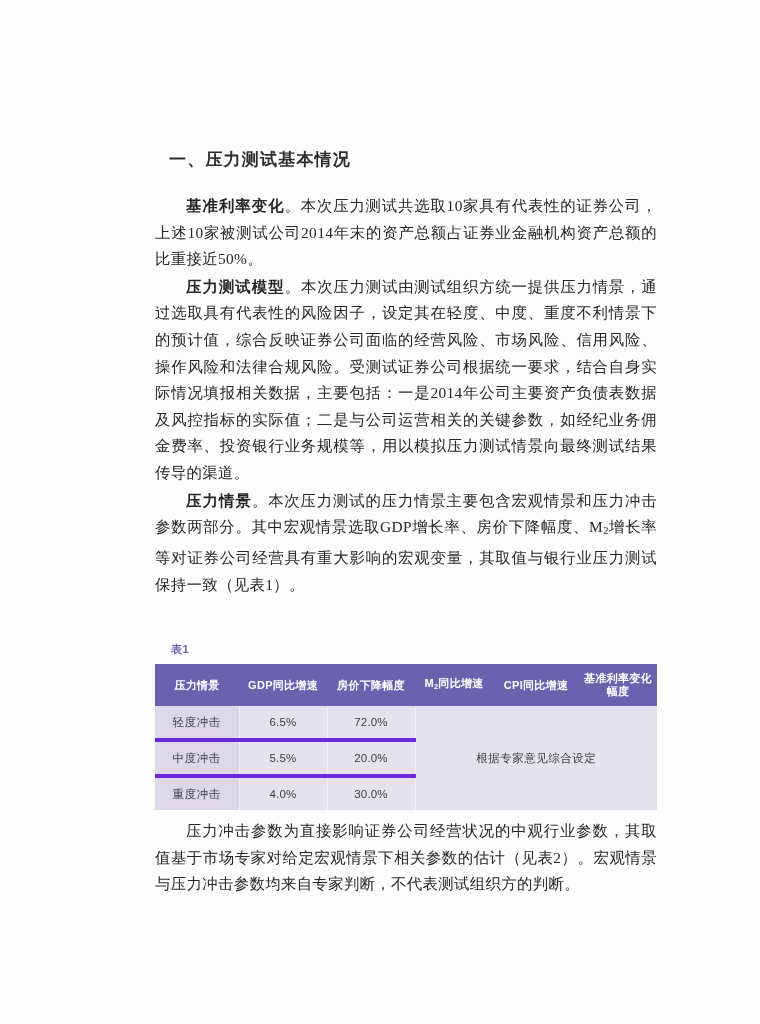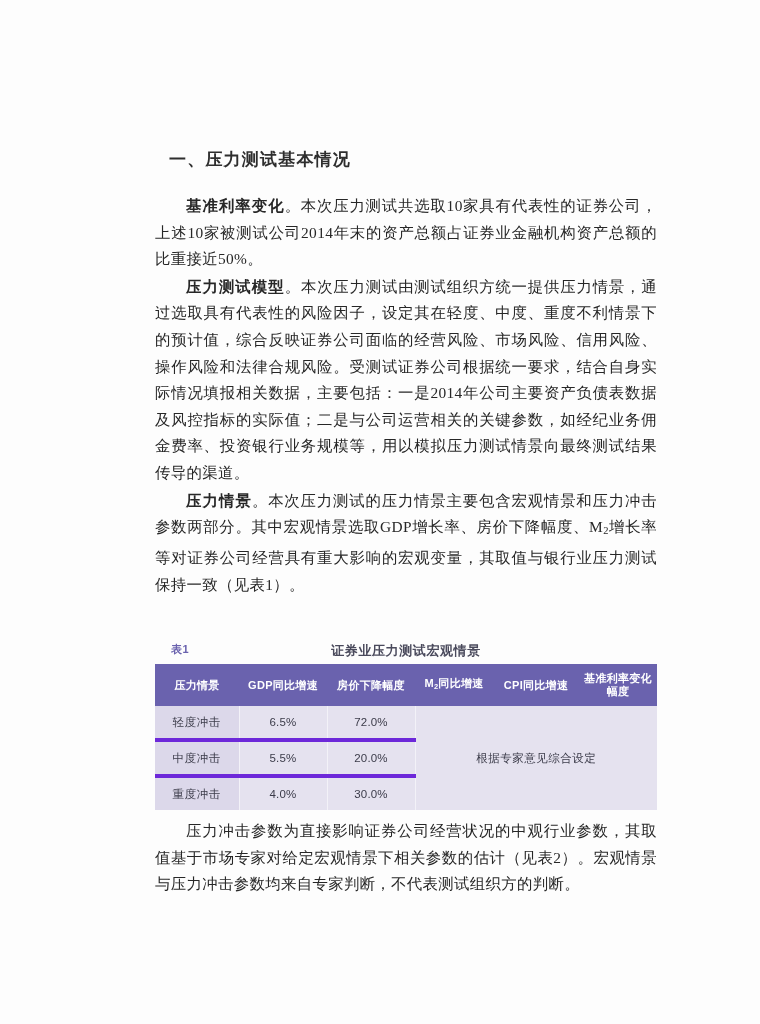--- a/index.html
+++ b/index.html
@@ -197,21 +197,20 @@
 
     <p class="para"><b>压力测试模型</b><span>。本次压力测试由测试组织方统一提供压力情景，通过选取具有代表性的风险因子，设定其在轻度、中度、重度不利情景下的预计值，综合反映证券公司面临的经营风险、市场风险、信用风险、操作风险和法律合规风险。受测试证券公司根据统一要求，结合自身实际情况填报相关数据，主要包括：一是2014年公司主要资产负债表数据及风控指标的实际值；二是与公司运营相关的关键参数，如经纪业务佣金费率、投资银行业务规模等，用以模拟压力测试情景向最终测试结果传导的渠道。</span></p>
 
     <p class="para"><b>压力情景</b><span>。本次压力测试的压力情景主要包含宏观情景和压力冲击参数两部分。其中宏观情景选取GDP增长率、房价下降幅度、M</span><sub>2</sub><span>增长率等对证券公司经营具有重大影响的宏观变量，其取值与银行业压力测试保持一致（见表1）。</span></p>
 
   </div>
 
   <div class="table-block">
     <div class="table-caption">
       <div class="table-label">表1</div>
-      <div class="table-title">证券业压力测试宏观情景</div>
     </div>
 
     <table class="macro">
       <colgroup>
         <col style="width:84px">
         <col style="width:88px">
         <col style="width:88px">
         <col style="width:78px">
         <col style="width:86px">
         <col style="width:78px">

